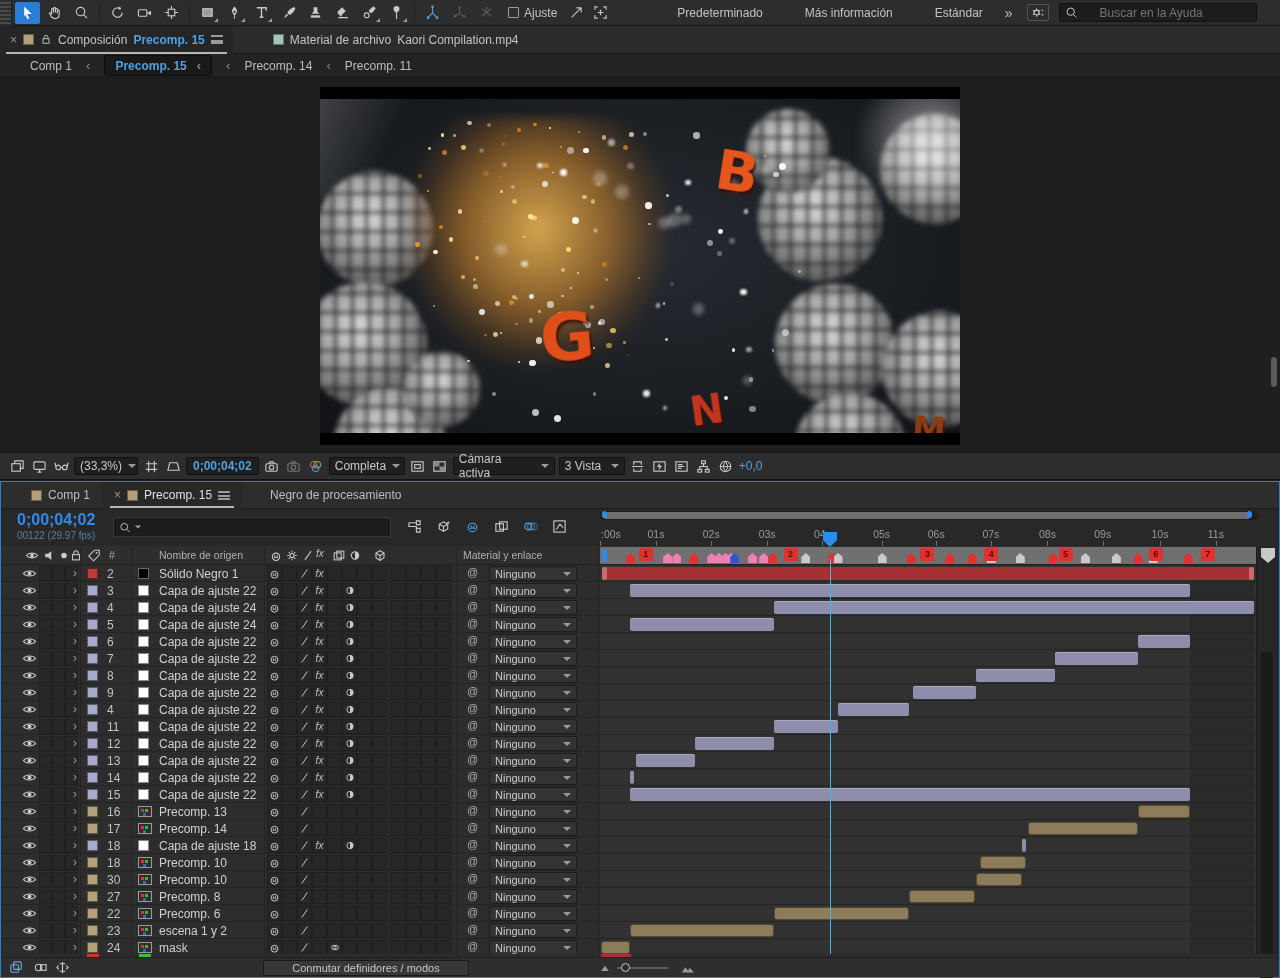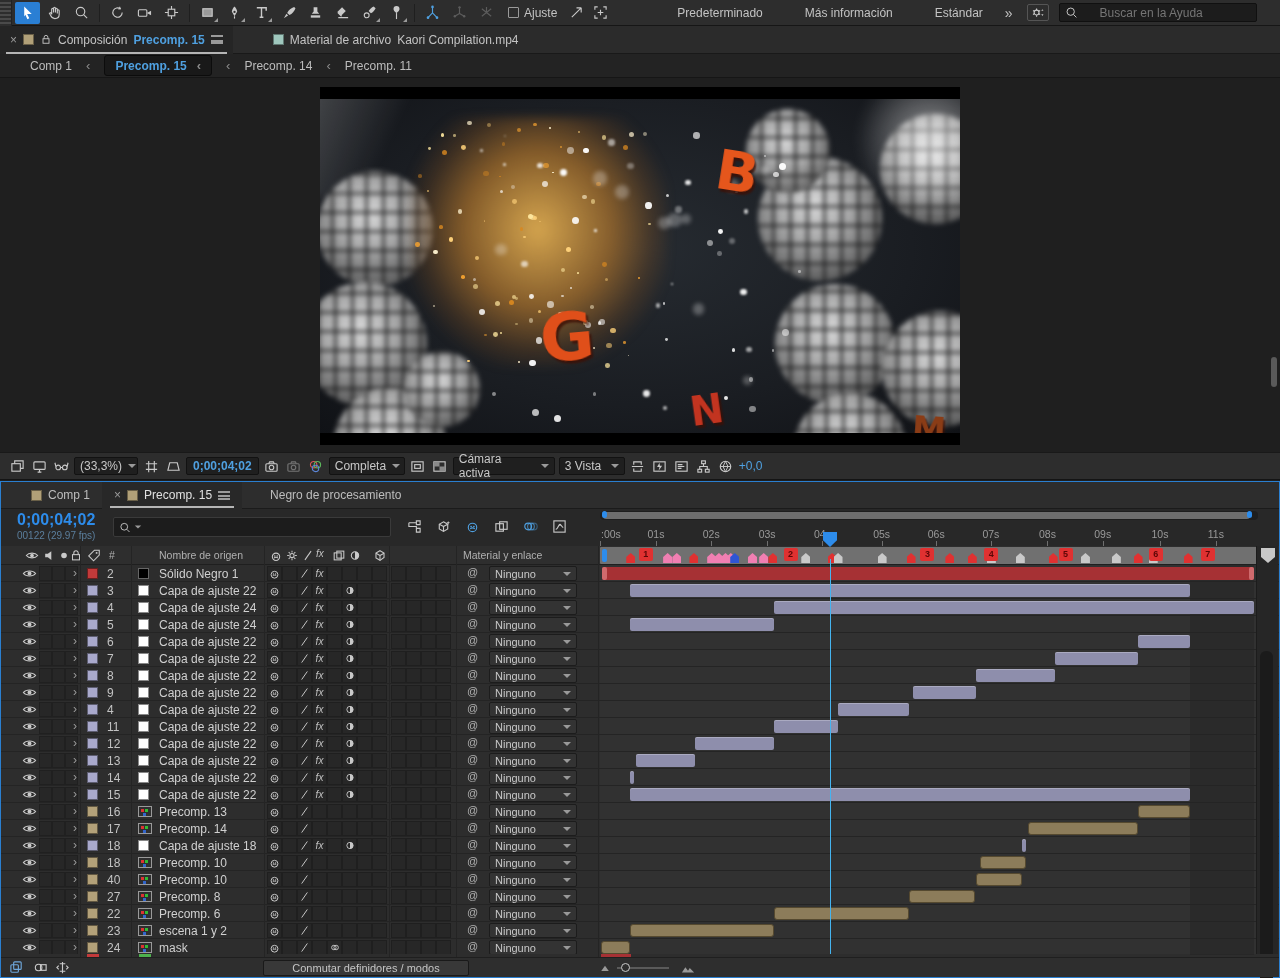--- a/index.html
+++ b/index.html
@@ -1935,21 +1935,21 @@
             <svg viewBox="0 0 16 16">
               <path d="M1.5 8C4.2 4.4 11.8 4.4 14.5 8 11.8 11.6 4.2 11.6 1.5 8z"></path>
               <circle cx="8" cy="8" r="2.1" fill="currentColor" stroke="none"></circle>
             </svg>
           </span>
           <div class="cellbox" style="left: 38px; width: 13px;"></div>
           <div class="cellbox" style="left: 51px; width: 13px;"></div>
           <div class="cellbox" style="left: 64px; width: 13px;"></div>
           <span class="chev">›</span>
           <span class="chip" style="background: rgb(179, 161, 121);"></span>
-          <span class="lnum">40</span>
+          <span class="lnum">30</span>
           <span class="licon" style="width: 14px; height: 11px; background: rgb(47, 47, 47); border: 1px solid rgb(154, 154, 154); display: inline-block; position: absolute;">
             <span style="position:absolute;left:2px;top:2px;width:3px;height:3px;background:#d33"></span>
             <span style="position:absolute;left:6px;top:2px;width:3px;height:3px;background:#3b3"></span>
             <span style="position:absolute;left:4px;top:6px;width:3px;height:3px;background:#36c"></span>
           </span>
           <span class="lname">Precomp. 10</span>
           <div class="sw" style="left: 266px;">
             <span class="icn" style="width: 13px; height: 13px;">
               <svg viewBox="0 0 16 16">
                 <circle cx="8" cy="9.5" r="4.2"></circle>

